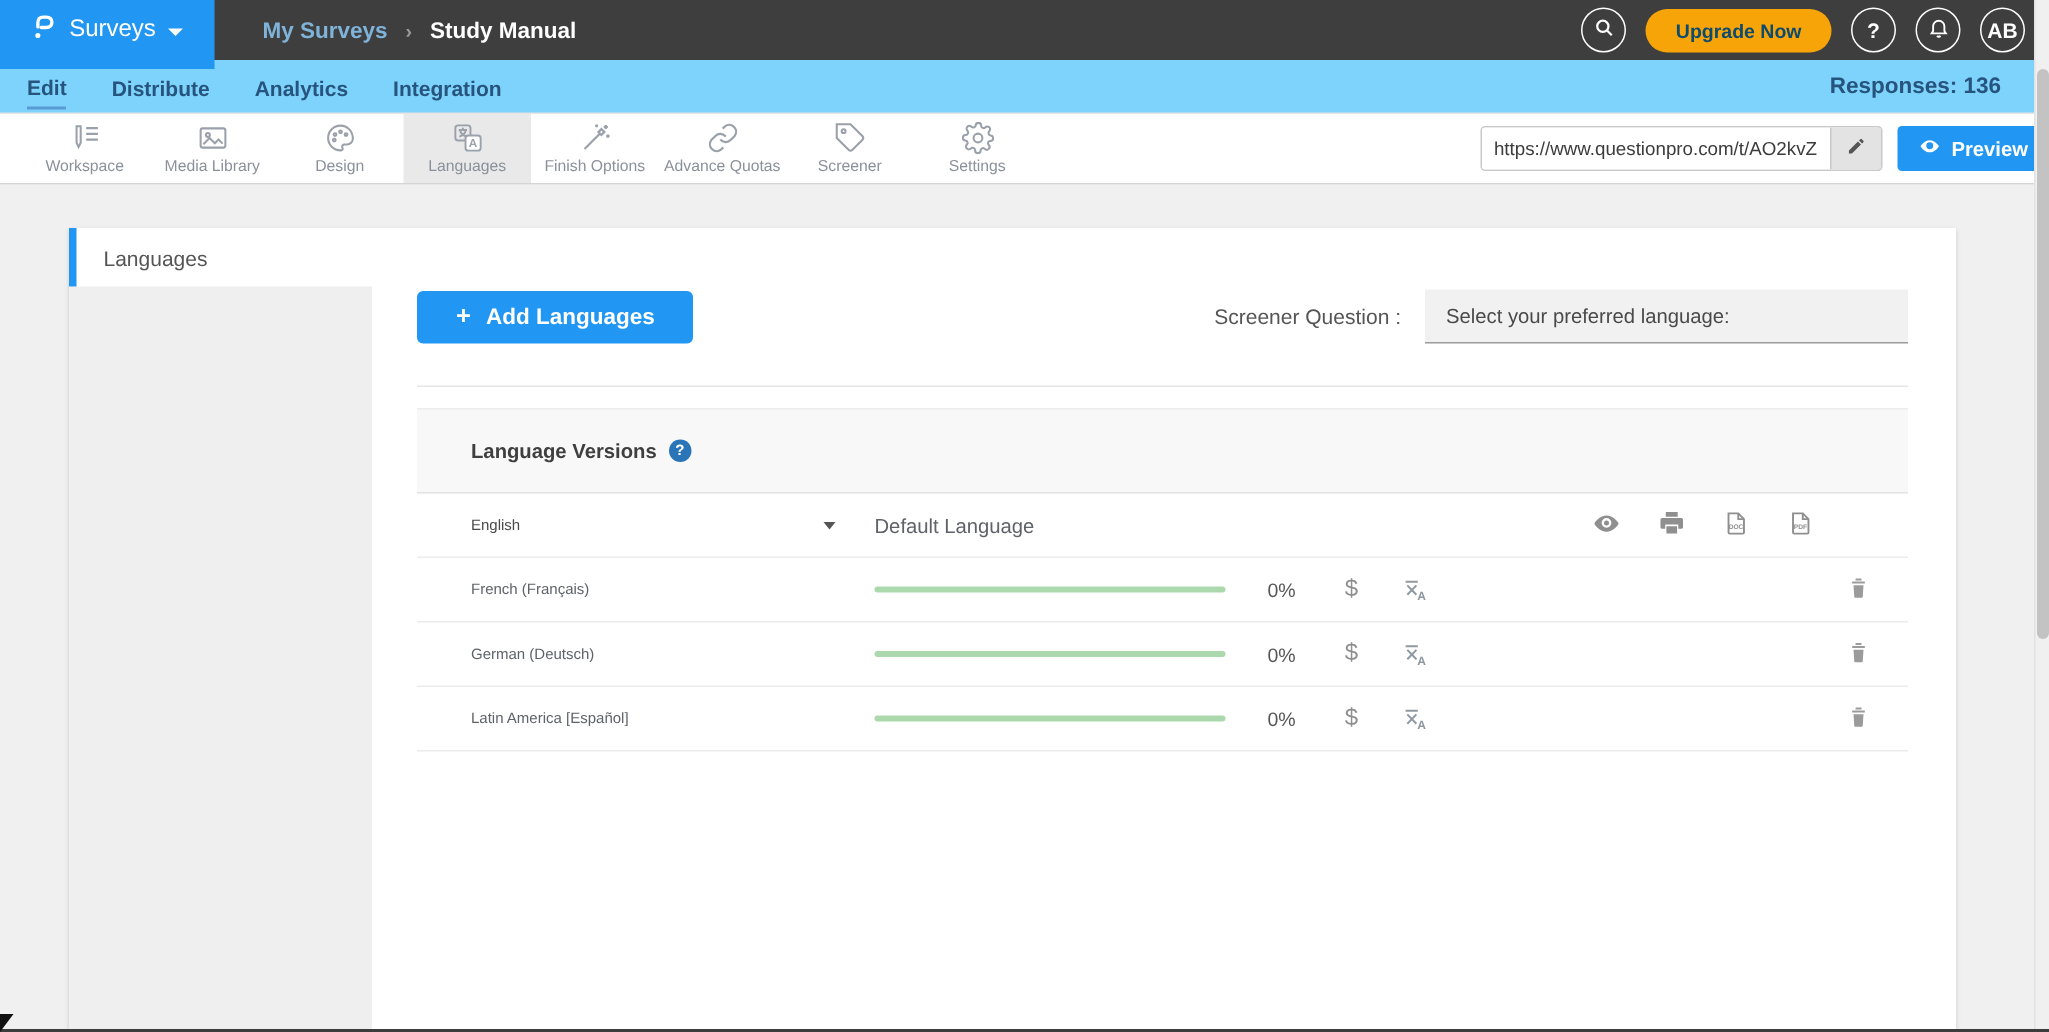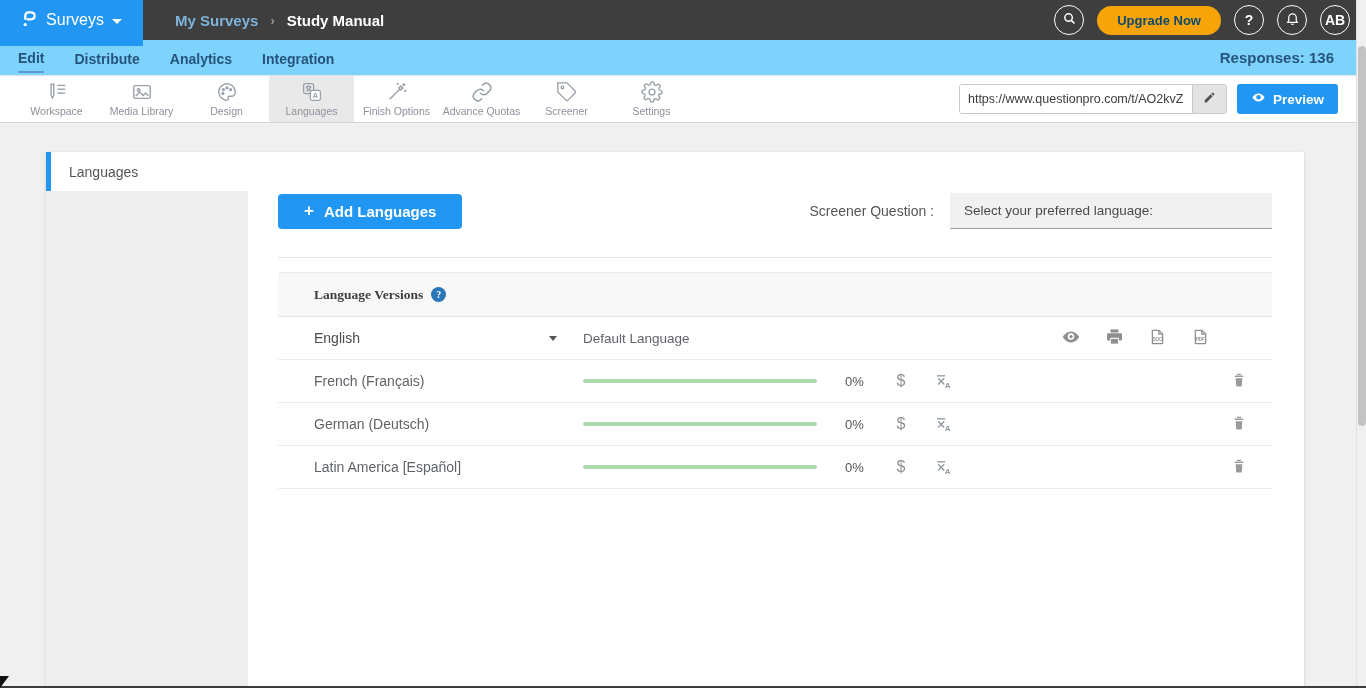--- a/index.html
+++ b/index.html
@@ -25,21 +25,21 @@
   .navtab { color:#26547c; font-size:14px; font-weight:600; margin-right:30px; text-decoration:none; padding:7px 0 5px; cursor:pointer; }
   .navtab.active { border-bottom:2px solid #5b9bd5; }
   .responses { margin-left:auto; color:#26547c; font-size:15px; font-weight:600; }
 
   
   .toolbar { display:flex; align-items:stretch; height:47px; background:#fff; border-bottom:1px solid #d5d5d5; padding-left:14px; }
   .tool-item { width:85px; display:flex; flex-direction:column; align-items:center; justify-content:center; gap:2px; cursor:pointer; color:#9aa1ab; background:transparent; border:none; font-family:inherit; }
   .tool-item.selected { background:#e9e9e9; }
   .tool-item .tlabel { font-size:10.5px; color:#8b919b; white-space:nowrap; }
   .tool-item svg { display:block; }
-  .toolbar-right { margin-left:auto; display:flex; align-items:center; gap:10px; padding-right:28px; }
+  .toolbar-right { margin-left:auto; display:flex; align-items:center; gap:10px; }
   .url-box { display:flex; width:268px; height:30px; border:1px solid #c9c9c9; border-radius:3px; overflow:hidden; background:#fff; }
   .url-box input { flex:1; border:none; outline:none; font-size:12.5px; color:#3c3c3c; padding:0 8px; font-family:inherit; background:#fff; min-width:0; }
   .url-edit { width:34px; background:#e3e3e3; border:none; border-left:1px solid #c9c9c9; display:flex; align-items:center; justify-content:center; color:#555; cursor:pointer; }
   .preview-btn { display:flex; align-items:center; gap:7px; height:30px; padding:0 14px; background:#2196f3; border:none; border-radius:3px; color:#fff; font-size:13.5px; font-weight:600; cursor:pointer; font-family:inherit; }
 
   
   .content { padding:29px 0 0 46px; height:565px; }
   .card { display:flex; width:1258px; height:536px; background:#fff; box-shadow:0 1px 3px rgba(0,0,0,.15); }
   .side { width:202px; background:#efefef; flex:0 0 auto; }
   .side-item { height:39px; display:flex; align-items:center; padding-left:18px; font-size:14px; color:#555; cursor:pointer; border-left:5px solid transparent; }
@@ -51,27 +51,27 @@
   .panel-top { display:flex; align-items:center; justify-content:space-between; }
   .add-btn { display:flex; align-items:center; gap:10px; height:35px; padding:0 26px; background:#2196f3; color:#fff; border:none; border-radius:4px; font-size:15px; font-weight:600; cursor:pointer; font-family:inherit; }
   .add-btn .plus { font-size:17px; font-weight:700; }
   .screener { display:flex; align-items:center; }
   .screener label { font-size:14px; color:#555; margin-right:16px; }
   .select-box { width:322px; height:36px; background:#f1f1f1; border-bottom:1px solid #9e9e9e; display:flex; align-items:center; padding-left:14px; font-size:13.5px; color:#4a4a4a; cursor:pointer; }
   .divider { border-bottom:1px solid #e6e6e6; margin-top:28px; }
 
   
   .table { margin-top:14px; }
-  .thead { display:flex; align-items:center; height:45px; background:#f8f8f8; border-top:1px solid #ececec; border-bottom:1px solid #e3e3e3;font-family:Liberation Serif, serif; }
+  .thead { display:flex; align-items:center; height:57px; background:#f8f8f8; border-top:1px solid #ececec; border-bottom:1px solid #e3e3e3; }
   .col-lang { width:305px; padding-left:36px; flex:0 0 auto; display:flex; align-items:center; }
   .thead .col-lang, .thead .col-status { font-size:13.5px; font-weight:700; color:#3f3f3f; }
   .help-circle { width:15px; height:15px; border-radius:50%; background:#2a74b8; color:#fff; font-size:10px; font-weight:bold; display:inline-flex; align-items:center; justify-content:center; margin-left:8px; cursor:pointer; }
   .col-status { flex:1; display:flex; align-items:center; }
   .trow { display:flex; align-items:center; height:43px; border-bottom:1px solid #ececec; }
-  .trow .lang-name { font-size:14px; color:#5f6368; }
+  .trow .lang-name { font-size:10px; color:#5f6368; }
   .trow.default .lang-name { color:#4a4a4a; }
   .trow.default .col-lang { justify-content:space-between; padding-right:26px; cursor:pointer; }
   .caret-down { width:0; height:0; border-left:4.5px solid transparent; border-right:4.5px solid transparent; border-top:5px solid #555; }
   .status-text { font-size:13.5px; color:#5f6368; }
   .progress-track { width:234px; height:4px; border-radius:2px; background:#abd9ad; overflow:hidden; }
   .progress-fill { height:100%; background:#4caf50; }
   .pct { font-size:13px; color:#555; margin-left:28px; width:28px; }
   .dollar { font-size:16px; color:#8f8f8f; margin-left:20px; width:16px; text-align:center; cursor:pointer; }
   .translate-wrap { margin-left:26px; color:#8f98a1; cursor:pointer; display:flex; }
   .actions { margin-left:auto; display:flex; align-items:center; }

